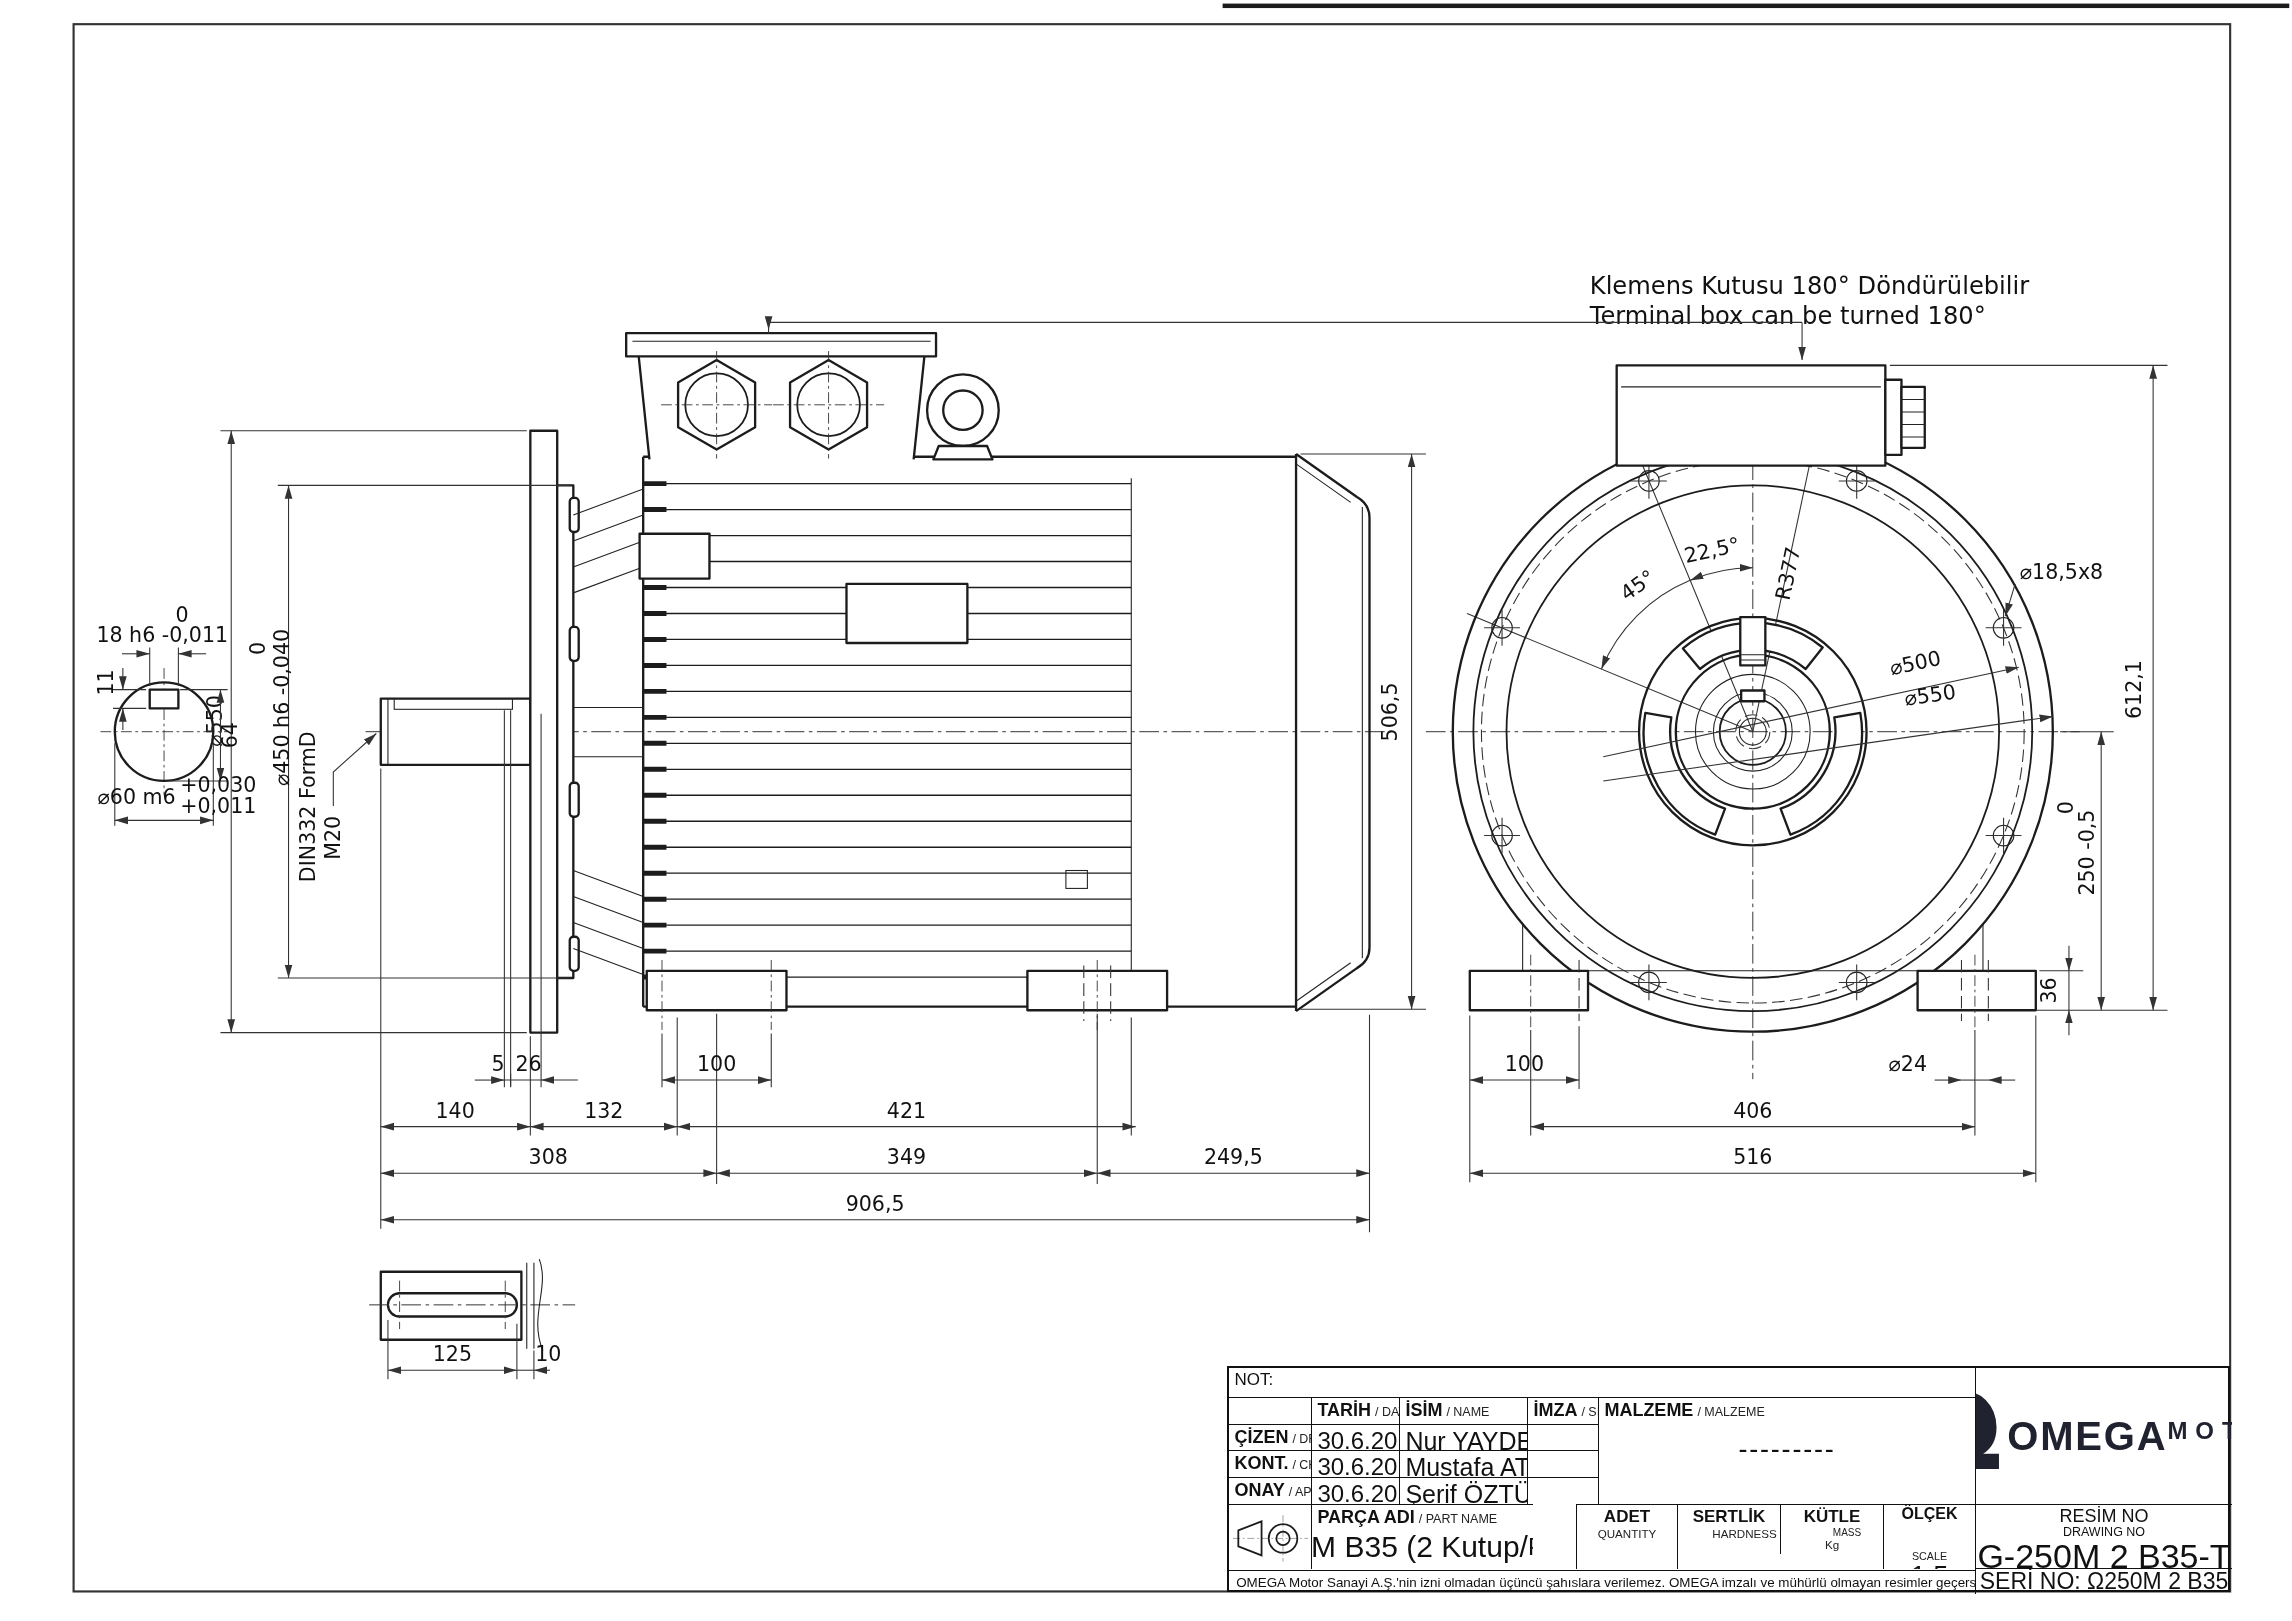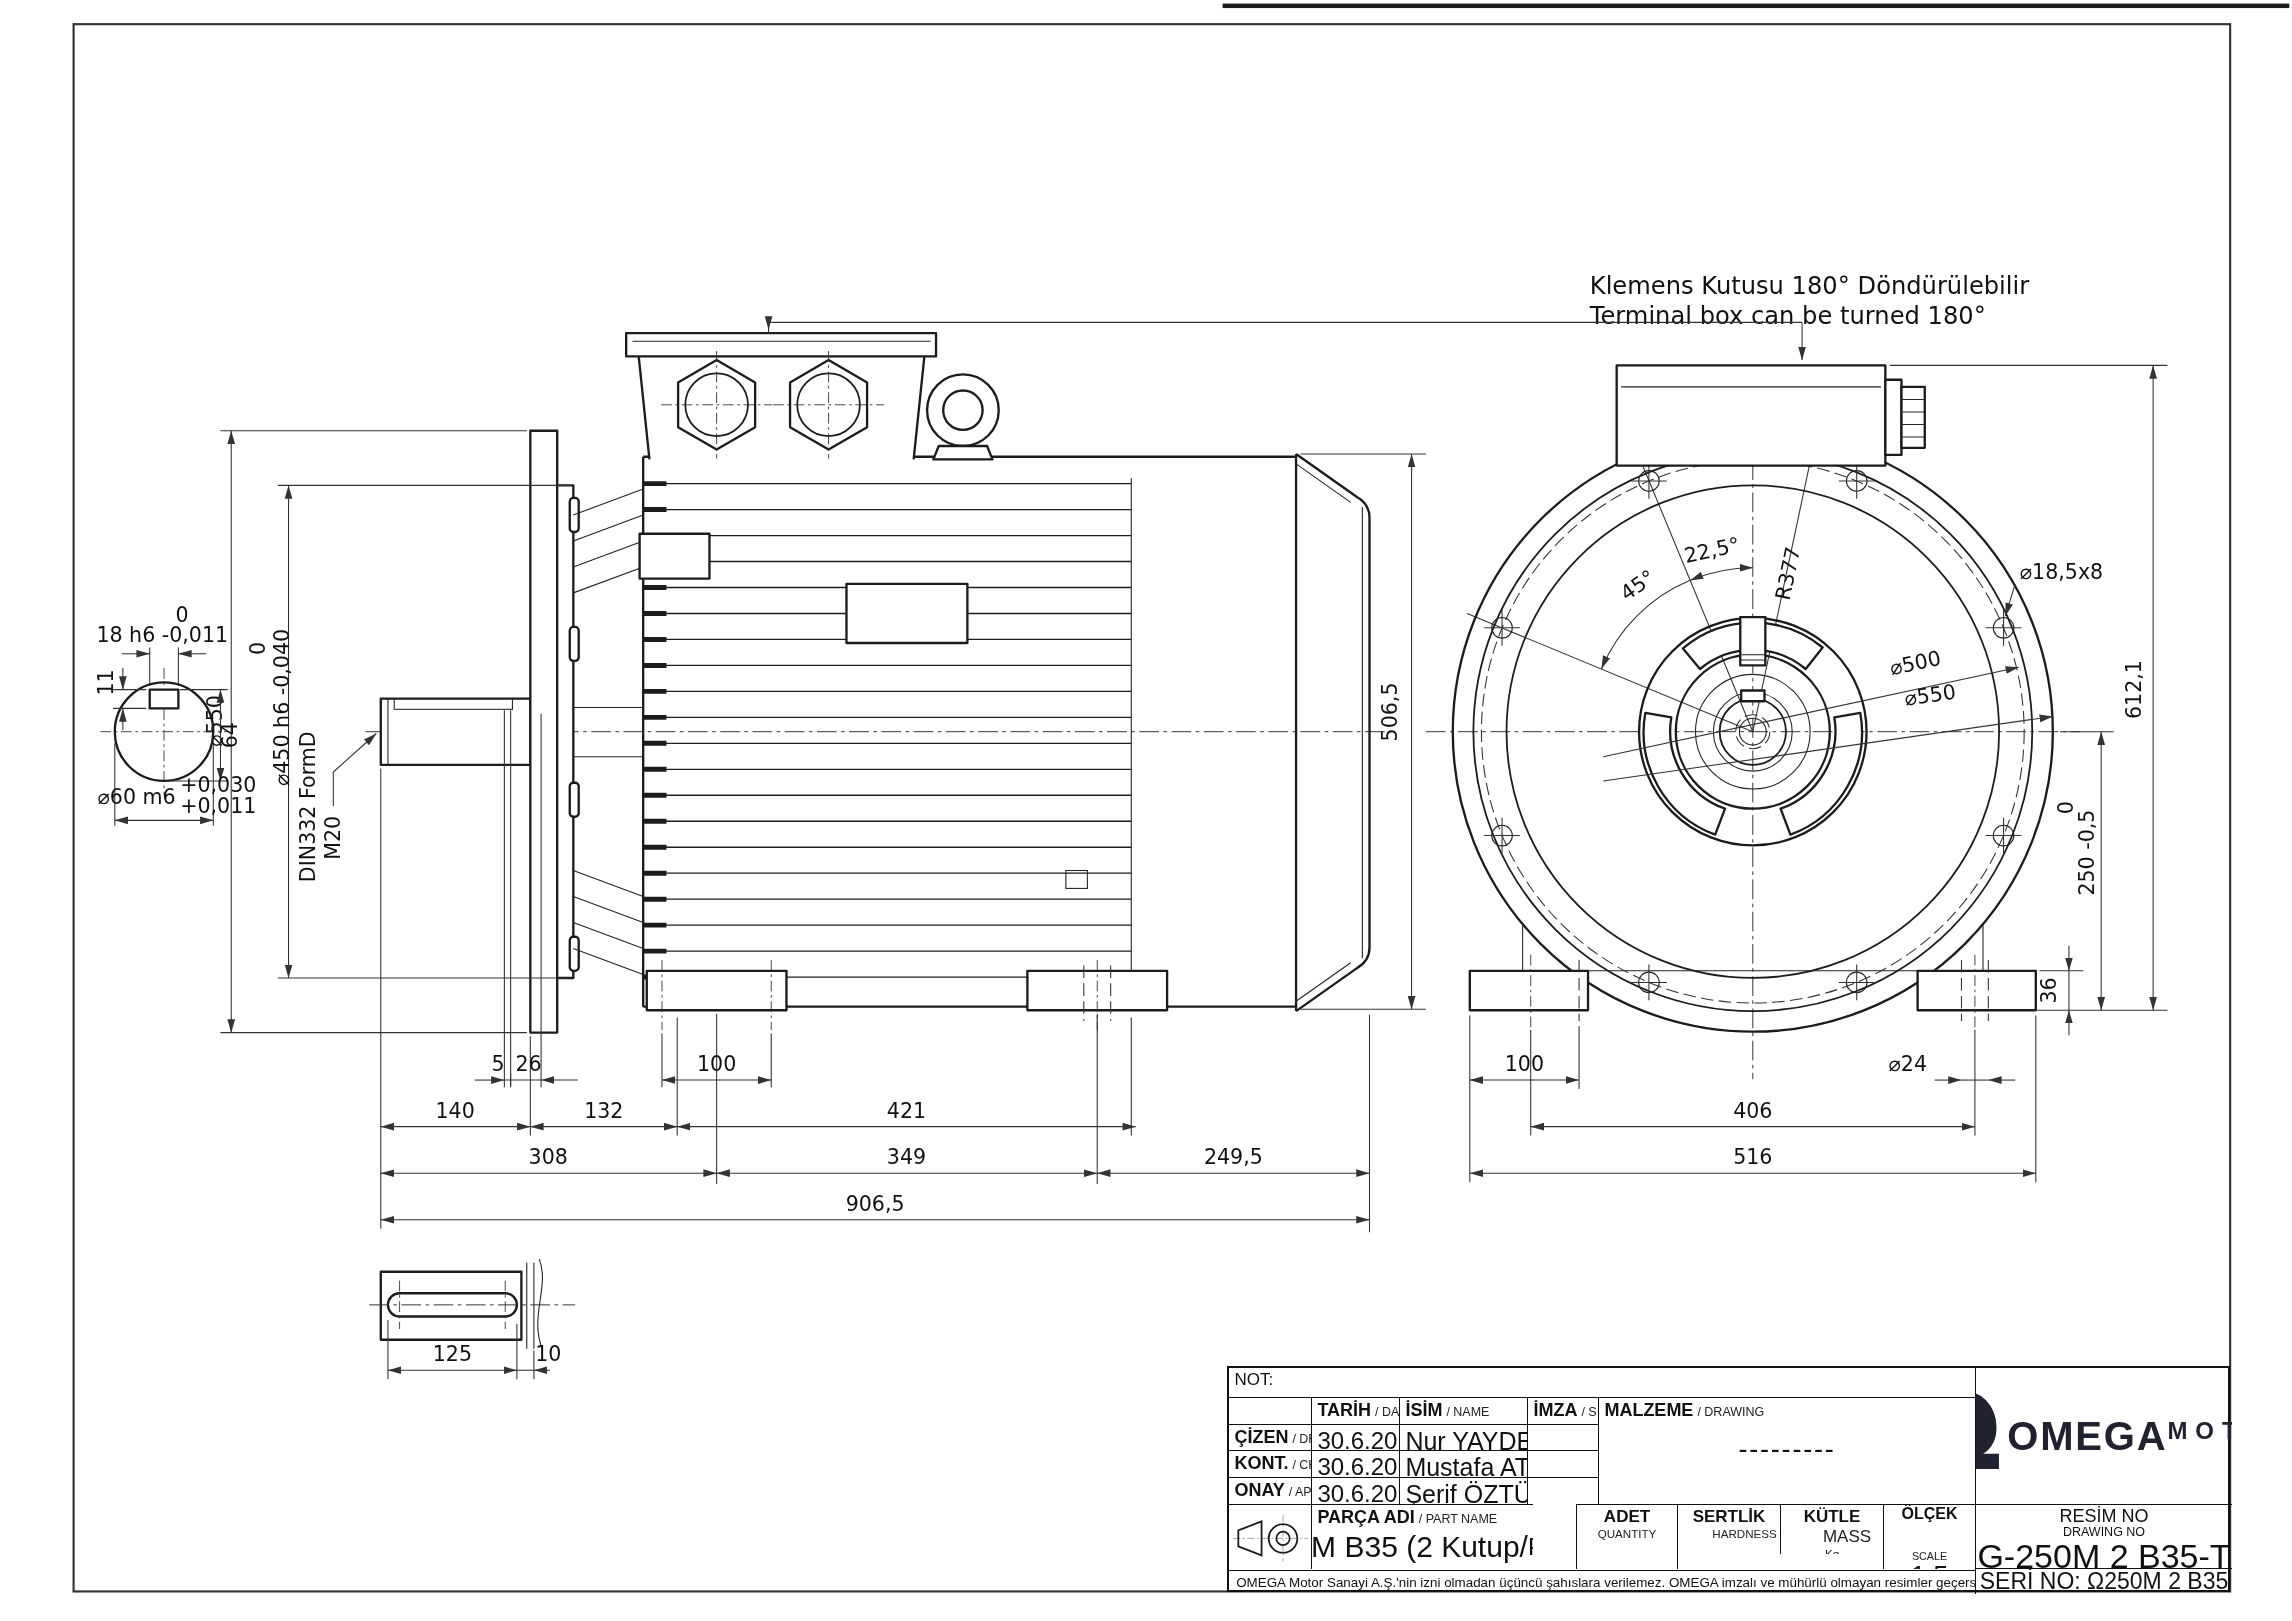--- a/index.html
+++ b/index.html
@@ -310,21 +310,21 @@
   <div class="c cellpad" style="left:82px;top:29px;width:88px;height:27px;">
     <span class="hb">TARİH</span> <span class="hs">/ DATE</span>
   </div>
   <div class="c cellpad" style="left:170px;top:29px;width:128px;height:27px;">
     <span class="hb">İSİM</span> <span class="hs">/ NAME</span>
   </div>
   <div class="c cellpad" style="left:298px;top:29px;width:71px;height:27px;">
     <span class="hb">İMZA</span> <span class="hs">/ SIGN.</span>
   </div>
   <div class="c" style="left:369px;top:29px;width:377px;height:107px;">
-    <div class="cellpad"><span class="hb">MALZEME</span> <span class="hs">/ DRAWING</span></div>
+    <div class="cellpad"><span class="hb">MALZEME</span> <span class="hs">/ MALZEME</span></div>
     <div class="cen" style="height:54px;font-size:27px;letter-spacing:1.8px;">---------</div>
   </div>
 
   <div class="c nl cellpad" style="left:0;top:56px;width:82px;height:27px;">
     <span class="hb">ÇİZEN</span> <span class="hs">/ DRAWN</span>
   </div>
   <div class="c cellpad val" style="left:82px;top:56px;width:88px;height:27px;">30.6.2017</div>
   <div class="c cellpad name" style="left:170px;top:56px;width:128px;height:27px;">Nur YAYDEMİR</div>
   <div class="c" style="left:298px;top:56px;width:71px;height:27px;"></div>
 
@@ -363,21 +363,21 @@
     <span class="hs" style="font-size:11.6px;">QUANTITY</span>
     <span class="val"></span>
   </div>
   <div class="c colc" style="left:448px;top:136px;width:103px;height:65px;">
     <span class="hb" style="font-size:17px;margin-top:1.8px;">SERTLİK</span>
     <span class="hs" style="font-size:11.6px;padding-left:31px;">HARDNESS</span>
     <span class="val"></span>
   </div>
   <div class="c colc" style="left:551px;top:136px;width:103px;height:50px;">
     <span class="hb" style="font-size:17px;margin-top:1.8px;">KÜTLE</span>
-    <span class="hs" style="font-size:17px;padding-left:30px;">MASS</span>
+    <span class="hs" style="font-size:10px;padding-left:30px;">MASS</span>
     <span class="hs" style="font-size:11.6px;">Kg</span>
   </div>
   <div class="c colc" style="left:654px;top:136px;width:92px;height:65px;">
     <span class="hb" style="font-size:16px;margin-top:0.9px;line-height:1;">ÖLÇEK</span>
     <span class="hs" style="font-size:10.7px;line-height:1;margin-top:29px;">SCALE</span>
     <span style="font-size:27px;line-height:1.05;">1:5</span>
     <div style="width:100%;border-top:1.6px solid #111;text-align:center;font-size:25px;">A3</div>
   </div>
 
   <div class="c nl disc" style="left:0;top:202px;width:746px;height:24px;">OMEGA Motor Sanayi A.Ş.'nin izni olmadan üçüncü şahıslara verilemez. OMEGA imzalı ve mühürlü olmayan resimler geçersizdir. Bütün hakları saklı ve gizlidir.</div>

